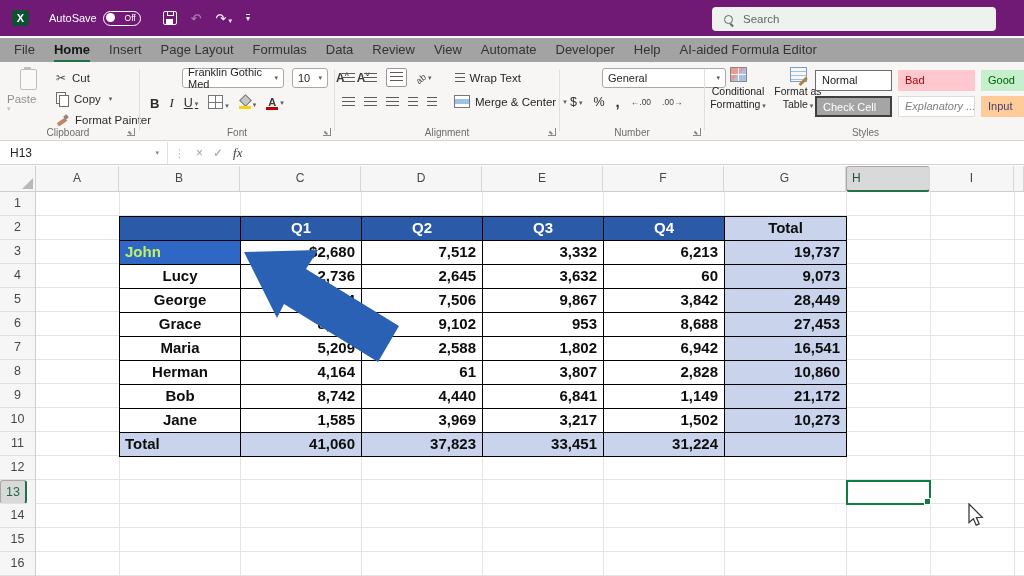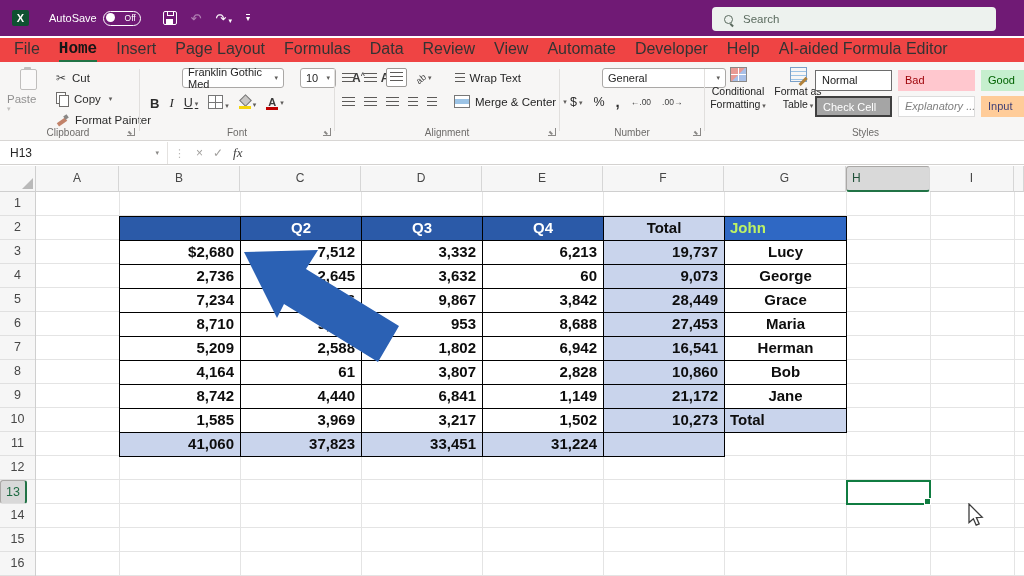--- a/index.html
+++ b/index.html
@@ -20,23 +20,23 @@
   .redo{font-size:13px;}
   .qat-more{font-size:8px;border-top:1px solid #fff;padding-top:1px;line-height:6px;}
   .doc-title{margin-left:26px;font-size:12px;white-space:nowrap;}
   .doc-title .chev{font-size:8px;margin-left:6px;}
   .searchbox{position:absolute;left:712px;top:7px;width:284px;height:24px;background:#edf2ee;border-radius:4px;display:flex;align-items:center;color:#5b6b5f;font-size:11.5px;}
   .mag{width:7px;height:7px;border:1.5px solid #5b6b5f;border-radius:50%;position:relative;margin:0 8px 0 12px;}
   .mag::after{content:"";position:absolute;left:6px;top:7px;width:4px;height:1.5px;background:#5b6b5f;transform:rotate(45deg);transform-origin:0 0;}
   .searchbox input{border:none;background:transparent;outline:none;font-size:11.5px;color:#3d4a40;width:200px;font-family:"Liberation Sans",sans-serif;}
   .searchbox input::placeholder{color:#5b6b5f;opacity:1;}
   
-  .tabrow{position:absolute;left:0;top:38px;width:100%;height:24px;background:#ef4444;display:flex;align-items:stretch;gap:19px;padding-left:14px;font-size:16px;color:#333;box-sizing:border-box;}
+  .tabrow{position:absolute;left:0;top:38px;width:100%;height:24px;background:#a3a3a3;display:flex;align-items:stretch;gap:19px;padding-left:14px;font-size:13px;color:#333;box-sizing:border-box;}
   .tab{display:flex;align-items:center;border-bottom:2.5px solid transparent;cursor:default;white-space:nowrap;}
-  .tab.active{font-weight:bold;color:#161616;border-bottom-color:#217346;font-family:Liberation Mono, monospace;}
+  .tab.active{font-weight:bold;color:#161616;border-bottom-color:#217346;}
   
   .ribbon{position:absolute;left:0;top:62px;width:100%;height:79px;background:#f7f6f5;border-bottom:1px solid #d8d6d4;box-sizing:border-box;font-size:11.5px;color:#2b2b2b;}
   .rgroup{position:absolute;top:0;height:78px;}
   .rg-label{position:absolute;bottom:2px;left:0;right:0;text-align:center;font-size:10px;color:#6d6b69;}
   .launcher{position:absolute;right:1px;bottom:4px;width:7px;height:7px;border-right:1.5px solid #8a8886;border-bottom:1.5px solid #8a8886;}
   .launcher::before{content:"";position:absolute;right:2px;bottom:2px;width:4px;height:1.5px;background:#8a8886;transform:rotate(45deg);}
   .vsep{position:absolute;top:7px;height:62px;width:1px;background:#e1dfdd;}
   .dd::after{content:"▾";font-size:7px;color:#5f5d5b;margin-left:2px;vertical-align:middle;}
   
   .paste-btn{position:absolute;left:7px;top:5px;width:42px;height:64px;opacity:.5;}
@@ -46,21 +46,21 @@
   .cliprow{height:21px;display:flex;align-items:center;gap:6px;white-space:nowrap;}
   .scissors{font-size:12px;color:#444;}
   .copy-ic{width:12px;height:13px;position:relative;}
   .copy-ic::before{content:"";position:absolute;left:0;top:0;width:8px;height:10px;border:1.2px solid #6f6d6b;background:#fff;}
   .copy-ic::after{content:"";position:absolute;left:3px;top:3px;width:8px;height:10px;border:1.2px solid #6f6d6b;background:#fff;}
   .brush-ic{width:13px;height:12px;position:relative;}
   .brush-ic::before{content:"";position:absolute;left:1px;top:6px;width:10px;height:4px;background:#c2836a;transform:rotate(-35deg);}
   .brush-ic::after{content:"";position:absolute;left:8px;top:1px;width:4px;height:4px;background:#8a8886;transform:rotate(-35deg);}
   
   .sel{display:inline-flex;align-items:center;justify-content:space-between;background:#fff;border:1px solid #aaa8a6;border-radius:3px;height:20px;box-sizing:border-box;padding:0 5px;font-size:11px;color:#262626;}
-  .fg-row1{position:absolute;left:6px;top:6px;display:flex;align-items:center;gap:16px;padding-left:34px;}
+  .fg-row1{position:absolute;left:6px;top:6px;display:flex;align-items:center;gap:8px;padding-left:34px;}
   .fg-row2{position:absolute;left:8px;top:33px;display:flex;align-items:center;gap:10px;}
   .glyA{font-weight:bold;font-size:12px;color:#3b3b3b;}
   .glyA sup{font-size:7px;}
   .bld{font-weight:800;font-size:13px;}
   .itl{font-style:italic;font-family:"Liberation Serif",serif;font-size:13px;}
   .und{text-decoration:underline;font-size:12.5px;}
   .grid-ic{display:inline-block;width:13px;height:12px;border:1px solid #777;background:
      linear-gradient(#777,#777) center/100% 1px no-repeat,
      linear-gradient(#777,#777) center/1px 100% no-repeat,#fff;}
   .fill-ic{display:inline-block;width:12px;height:13px;position:relative;}
@@ -322,20 +322,21 @@
       <div class="vline" style="left: 446px;"></div>
       <div class="vline" style="left: 567px;"></div>
       <div class="vline" style="left: 688px;"></div>
       <div class="vline" style="left: 810px;"></div>
       <div class="vline" style="left: 894px;"></div>
       <div class="vline" style="left: 978px;"></div>
     </div>
 
   <div class="dtable" style="--hdr: #2b5aa8; --hl: #2f68c4; --acc: #c9d4ec;">
       <div class="dcell b2"></div>
+      <div class="dcell q">Q1</div>
       <div class="dcell q">Q2</div>
       <div class="dcell q">Q3</div>
       <div class="dcell q">Q4</div>
       <div class="dcell th">Total</div>
       <div class="dcell nm hl">John</div>
       <div class="dcell val">$2,680</div>
       <div class="dcell val">7,512</div>
       <div class="dcell val">3,332</div>
       <div class="dcell val">6,213</div>
       <div class="dcell tot">19,737</div>

